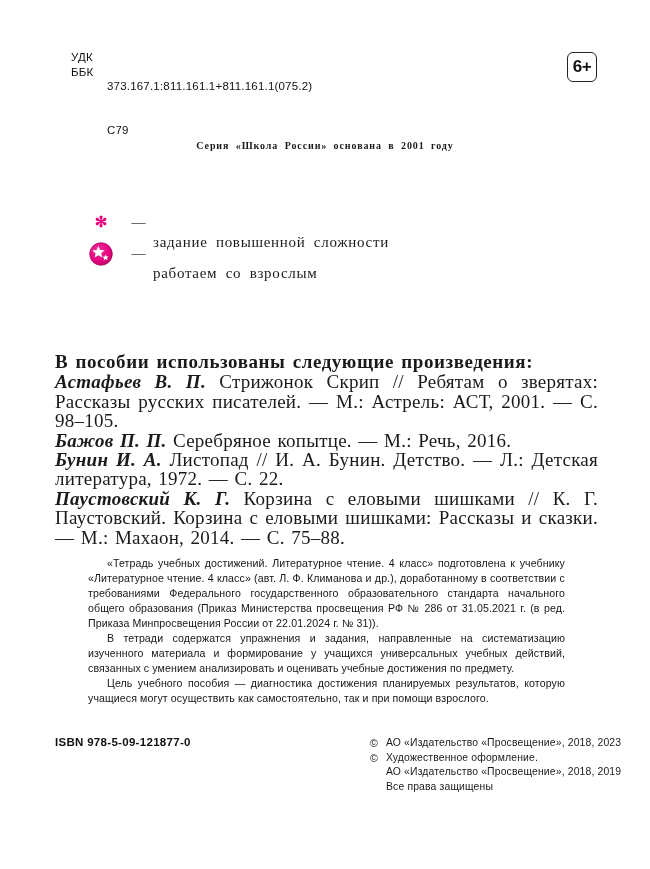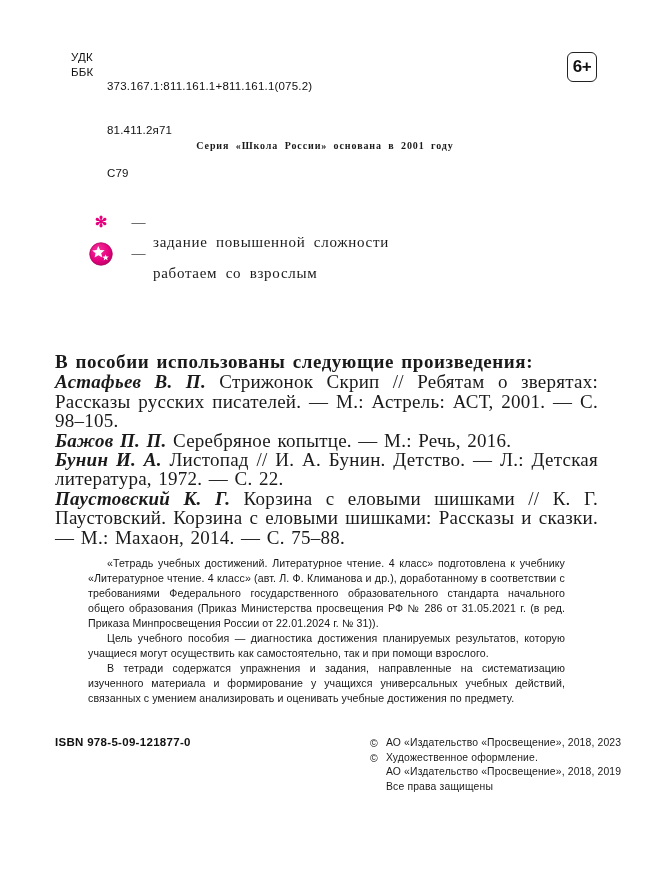--- a/index.html
+++ b/index.html
@@ -212,21 +212,20 @@
 <div class="page">
 
   <div class="cip-block">
     <div class="cip-labels">
       <span class="cip-line">УДК</span>
       <span class="cip-line">ББК</span>
       <span class="cip-line"></span>
     </div>
     <div class="cip-values">
       <span class="cip-line">373.167.1:811.161.1+811.161.1(075.2)</span>
-      <span class="cip-line">81.411.2я71</span>
       <span class="cip-line">С79</span>
     </div>
   </div>
 
   <div class="age-badge">6+</div>
 
   <div class="series-line">Серия «Школа России» основана в 2001 году</div>
 
   <div class="legend">
 
@@ -271,22 +270,22 @@
     <div class="biblio-entry">
       <span class="au">Бунин И. А.</span><span> Листопад // И. А. Бунин. Детство. — Л.: Детская литература, 1972. — С. 22.</span>
     </div>
     <div class="biblio-entry">
       <span class="au">Паустовский К. Г.</span><span> Корзина с еловыми шишками // К. Г. Паустовский. Корзина с еловыми шишками: Рассказы и сказки. — М.: Махаон, 2014. — С. 75–88.</span>
     </div>
   </div>
 
   <div class="annotation">
     <p>«Тетрадь учебных достижений. Литературное чтение. 4 класс» подготовлена к учебнику «Литературное чтение. 4 класс» (авт. Л. Ф. Климанова и др.), доработанному в соответствии с требованиями Федерального государственного образовательного стандарта начального общего образования (Приказ Министерства просвещения РФ № 286 от 31.05.2021 г. (в ред. Приказа Минпросвещения России от 22.01.2024 г. № 31)).</p>
+    <p>В тетради содержатся упражнения и задания, направленные на систематизацию изученного материала и формирование у учащихся универсальных учебных действий, связанных с умением анализировать и оценивать учебные достижения по предмету.</p>
     <p>Цель учебного пособия — диагностика достижения планируемых результатов, которую учащиеся могут осуществить как самостоятельно, так и при помощи взрослого.</p>
-    <p>В тетради содержатся упражнения и задания, направленные на систематизацию изученного материала и формирование у учащихся универсальных учебных действий, связанных с умением анализировать и оценивать учебные достижения по предмету.</p>
   </div>
 
   <div class="isbn">ISBN 978-5-09-121877-0</div>
 
   <div class="copyright">
     <div class="cr-row">
       <span class="cr-sym">©</span>
       <span class="cr-txt">АО «Издательство «Просвещение», 2018, 2023</span>
     </div>
     <div class="cr-row">

